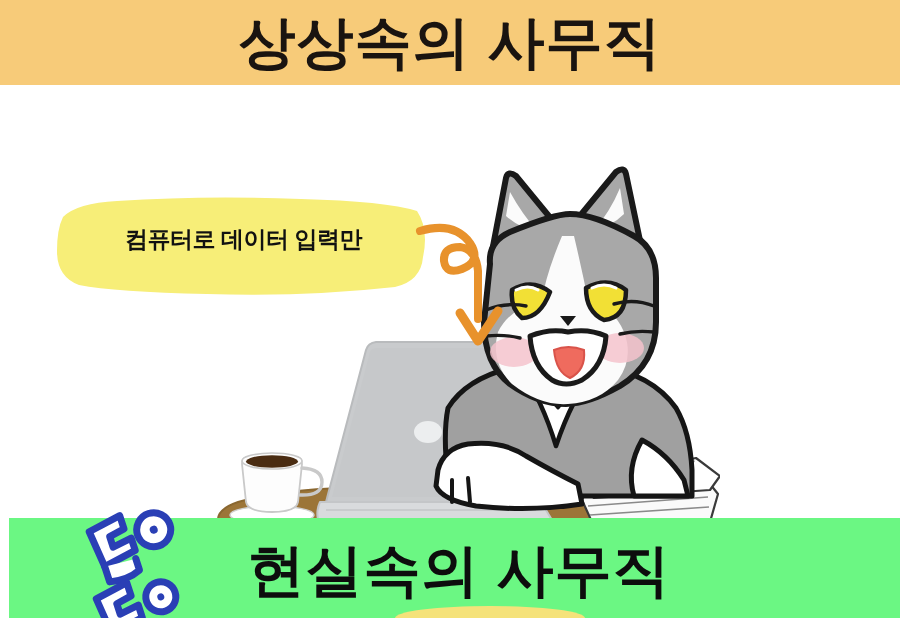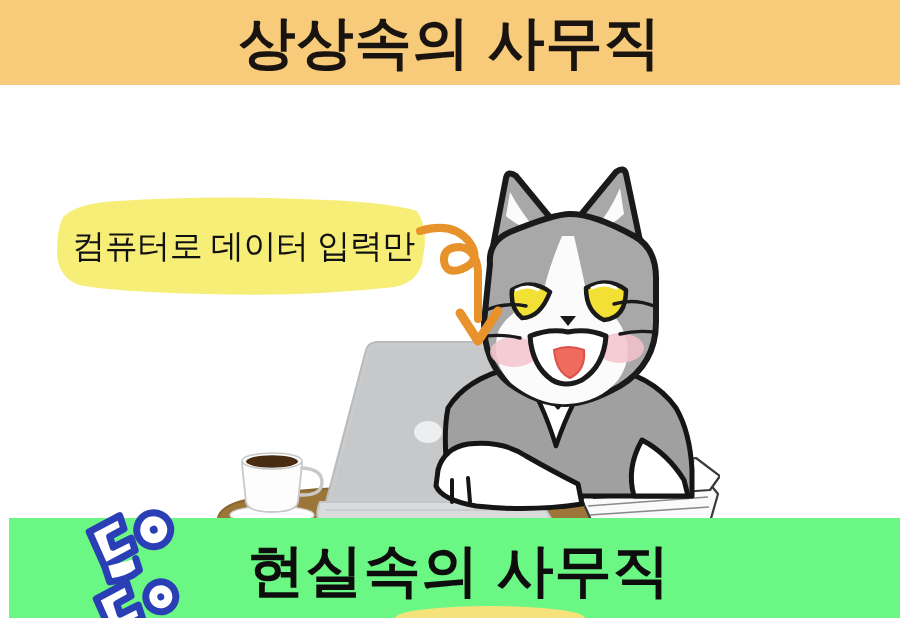--- a/index.html
+++ b/index.html
@@ -76,22 +76,22 @@
   #highlight-shape {
     position: absolute;
     inset: 0;
   }
   #highlight-text {
     position: absolute;
     left: 6px;
     top: 29px;
     width: 365px;
     text-align: center;
-    font-size: 33px;
-    font-weight: normal;
+    font-size: 23px;
+    font-weight: bold;
     color: #111111;
     letter-spacing: -0.5px;
     white-space: nowrap;
   }
 
   
   #arrow {
     position: absolute;
     left: 412px;
     top: 132px;

